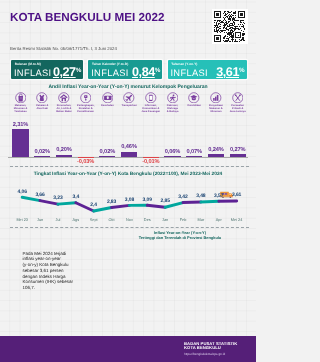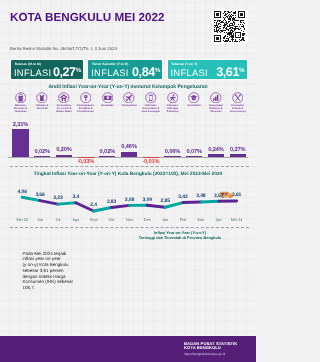--- a/index.html
+++ b/index.html
@@ -22,21 +22,21 @@
   #qr svg{display:block;}
 
   
   .card{top:59.9px;height:18.7px;border-radius:1px;color:#fff;
         box-shadow:0 0 0 1.3px #fbfbfb;}
   .card .cap{position:absolute;left:3.6px;top:3.0px;font-size:3.2px;
         font-weight:bold;letter-spacing:.0px;line-height:3.1px;opacity:.97;}
   .card .row{position:absolute;left:2.8px;top:8.2px;right:2.0px;height:9px;
         display:flex;align-items:flex-start;}
   .card .lab{font-size:9.3px;line-height:9.6px;letter-spacing:0.35px;position:relative;top:1.4px;}
-  .card .val{font-size:12.6px;line-height:9.6px;font-weight:bold;margin-left:auto;letter-spacing:-0.45px;}
+  .card .val{font-size:12.6px;line-height:9.6px;font-weight:bold;margin-left:auto;letter-spacing:-0.45px;text-decoration:underline;}
   .card .unit{font-size:6.3px;line-height:6.4px;font-weight:bold;margin-left:0px;}
 
   
   #andil-title{left:0;top:83.9px;width:256px;text-align:center;
       font-size:5.0px;font-weight:bold;color:#13665E;letter-spacing:.0px;}
   .icon-wrap{position:absolute;width:11.6px;height:11.6px;}
   .icon-wrap svg{display:block;width:11.6px;height:11.6px;}
   .cat-label{position:absolute;width:23px;text-align:center;font-size:2.55px;
       line-height:2.95px;color:#7B3FA0;font-weight:bold;}
 

